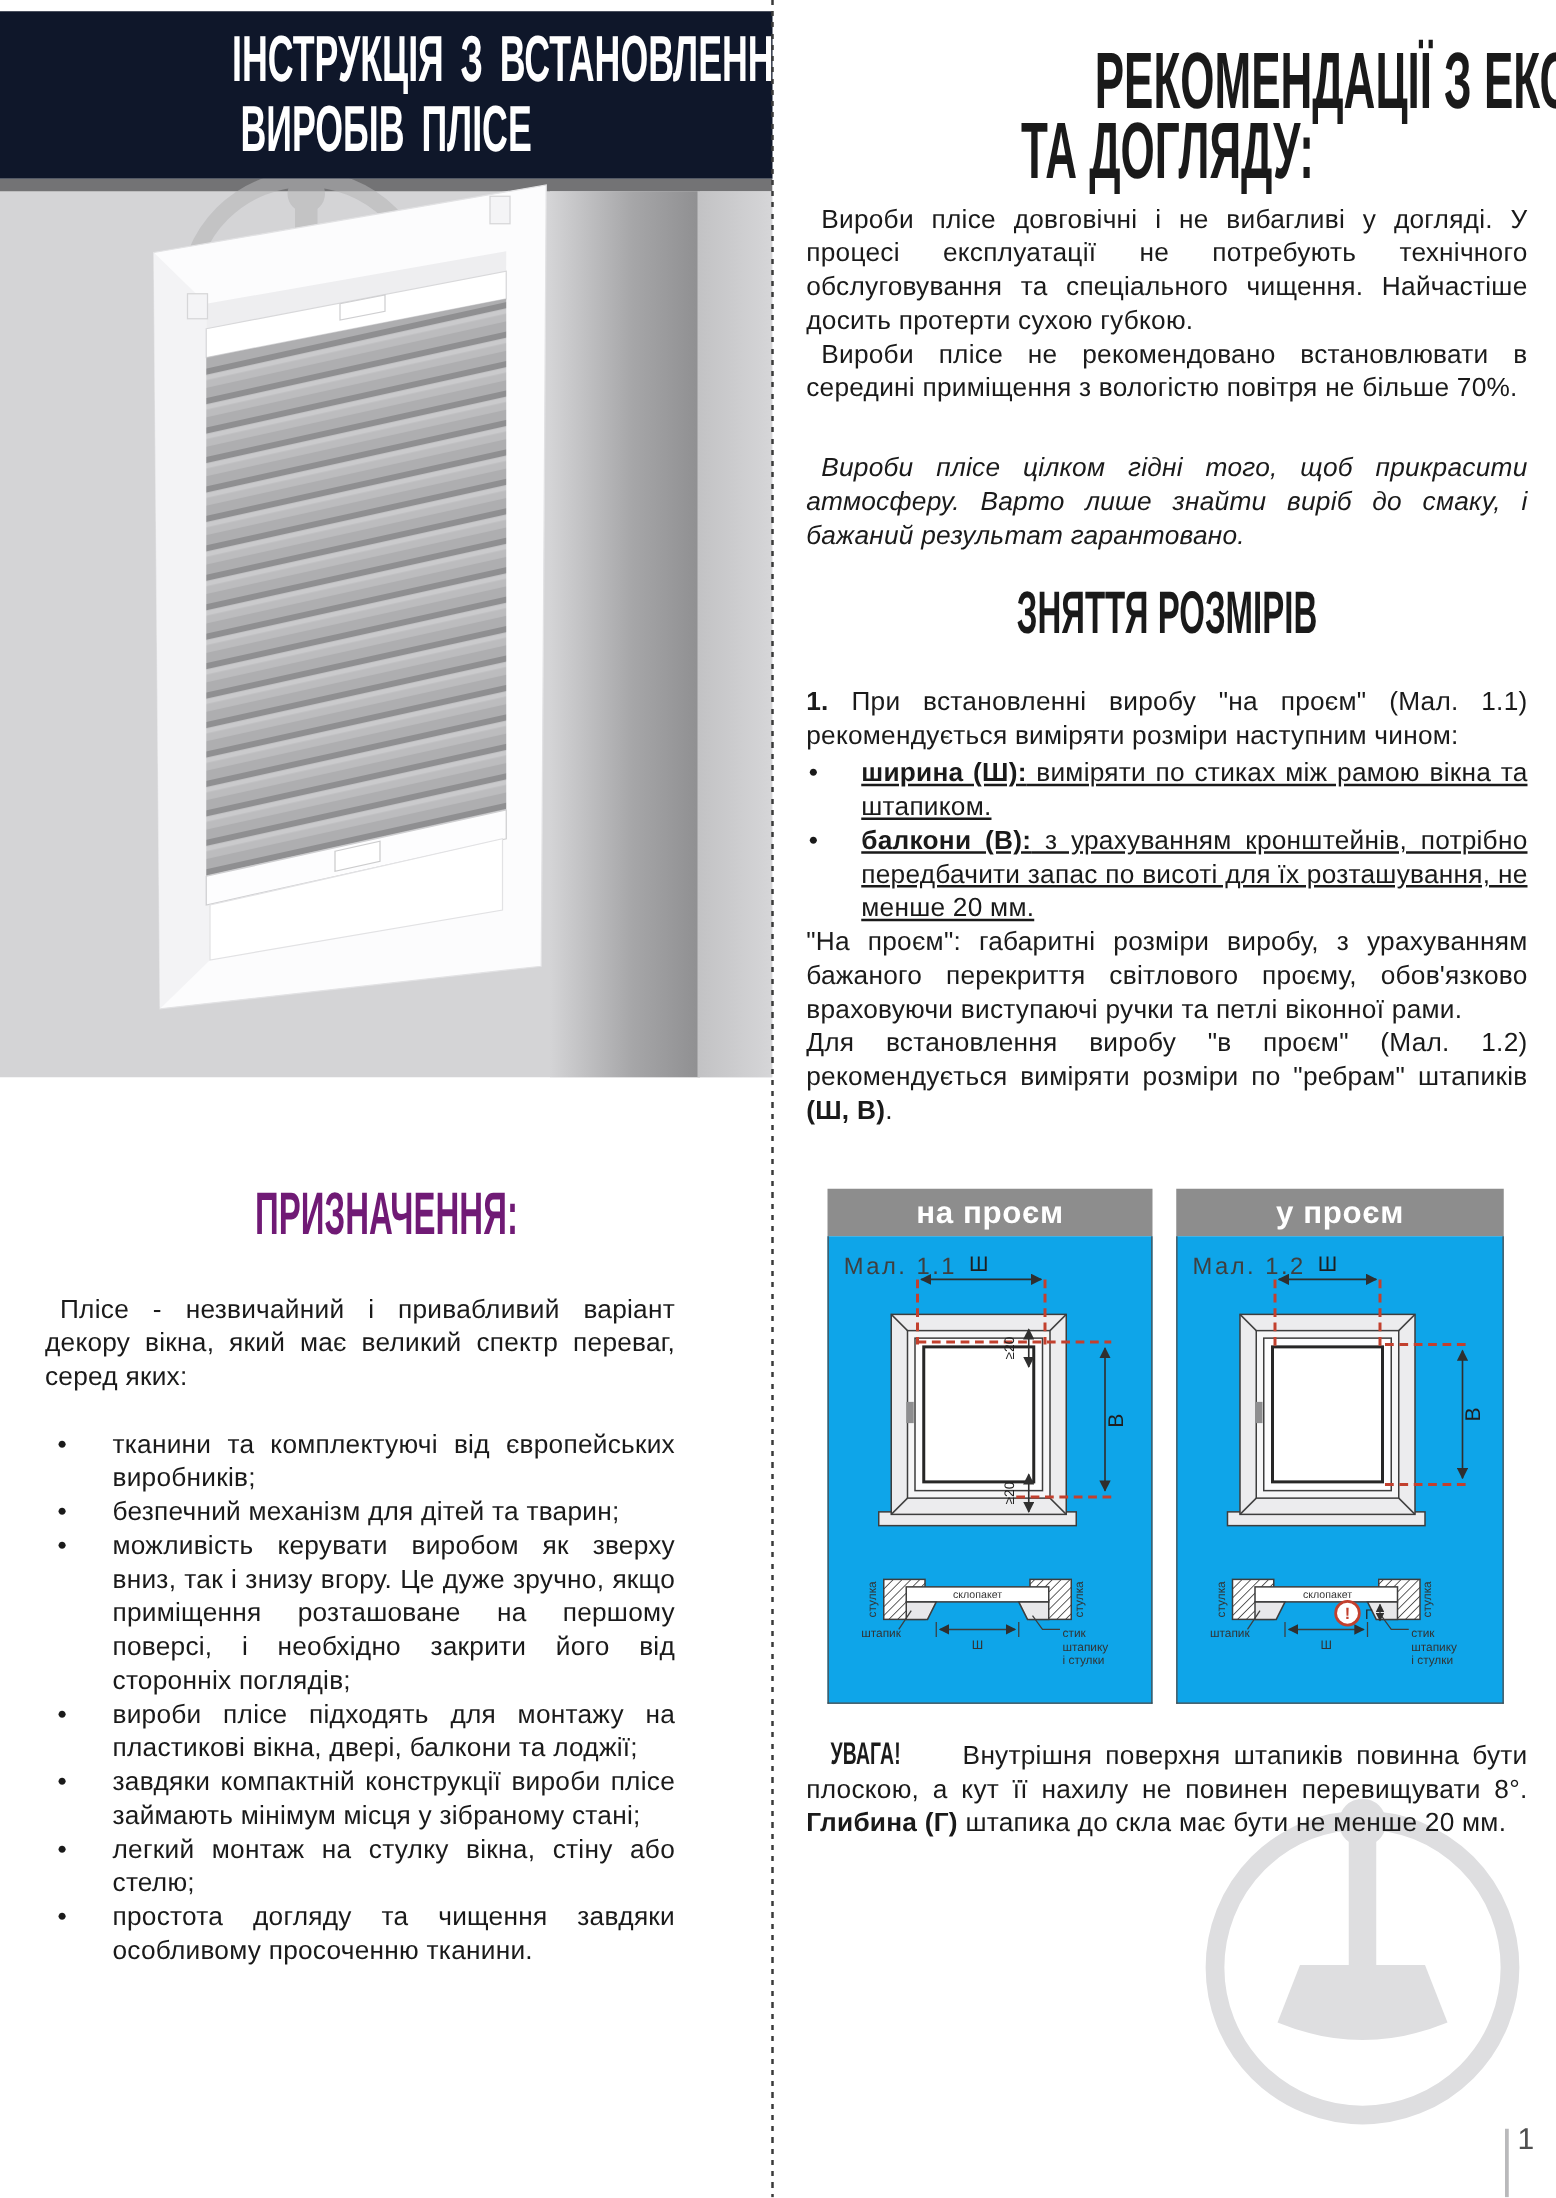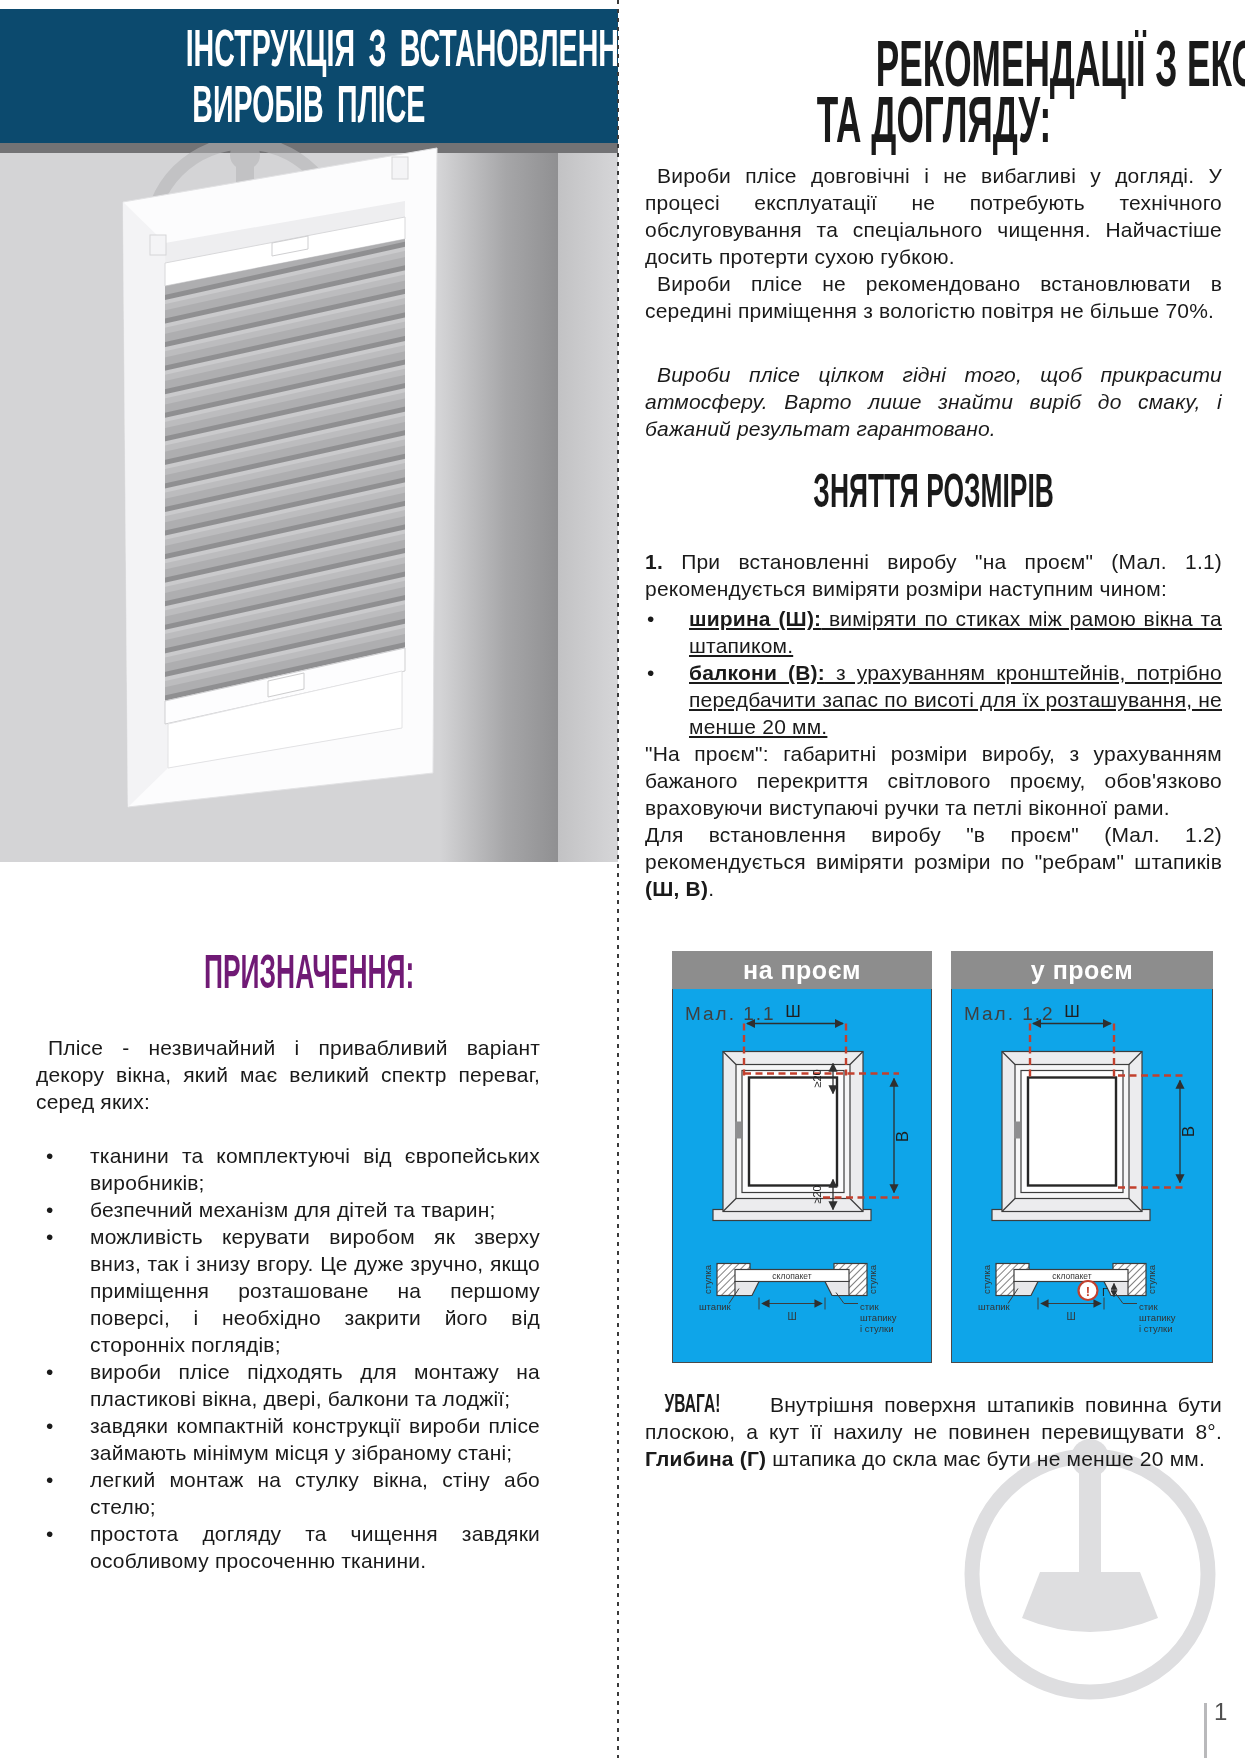--- a/index.html
+++ b/index.html
@@ -14,21 +14,21 @@
   .italic{font-style:italic;}
   p{margin:0;}
   ul{margin:0;padding:0;list-style:none;}
   
   .h-cond{font-weight:700;text-align:center;line-height:52px;}
   .h-cond>span{display:inline-block;transform:scaleX(.55);white-space:nowrap;letter-spacing:0;}
   .lead-cond{display:inline-block;font-weight:700;transform:scaleX(.62);transform-origin:0 60%;
              white-space:nowrap;font-size:25px;}
   
   .col-left{position:absolute;left:0;top:0;width:618px;height:1758px;}
-  .banner{margin-top:9px;height:134px;background:#0c4a6e;color:#fff;
+  .banner{margin-top:9px;height:134px;background:#0f172a;color:#fff;
           display:flex;flex-direction:column;justify-content:center;}
   .banner .h-cond{font-size:52px;line-height:56px;word-spacing:10px;}
   .photo{position:relative;height:719px;}
   .purpose-title{margin-top:84px;font-size:48px;color:#701a75;}
   .left-text{margin:0 78px 0 36px;}
   .left-text.intro{margin-top:36px;}
   .left-list{margin:27px 78px 0 36px;}
   .left-list li{position:relative;padding-left:54px;text-align:justify;}
   .left-list li::before{content:"\2022";position:absolute;left:10px;top:0;}
   
@@ -36,21 +36,21 @@
   .care-title{margin-top:36px;font-size:64px;line-height:56px;}
   .care-p1{margin-top:14px;}
   .care-p3{margin-top:37px;}
   .measure-title{margin-top:23px;font-size:48px;}
   .step1{margin-top:31px;}
   .r-list{margin-top:3px;}
   .r-list li{position:relative;padding-left:44px;text-align:justify;text-decoration:underline;}
   .r-list li::before{content:"\2022";position:absolute;left:2px;top:0;}
   
   .figures{position:relative;margin-top:49px;height:414px;}
-  .fig{position:absolute;top:0;margin-left:10px;}
+  .fig{position:absolute;top:0;}
   .fig-header{height:38px;background:#8d8d8d;color:#fff;font-weight:700;font-size:25px;
               display:flex;align-items:center;justify-content:center;letter-spacing:.5px;}
   .fig-body{height:374px;background:#0ea5e9;border:1px solid #4a4a4a;border-top:none;box-sizing:border-box;}
   .fig-body svg{display:block;width:100%;height:100%;}
   .attention{margin-top:25px;}
   
   .wm2{position:absolute;left:952px;top:1432px;width:276px;height:276px;z-index:0;}
   .col-right{z-index:1;}
   
   .pageno-line{position:absolute;left:1204px;top:1703px;width:3px;height:55px;background:#b9b9bb;}

